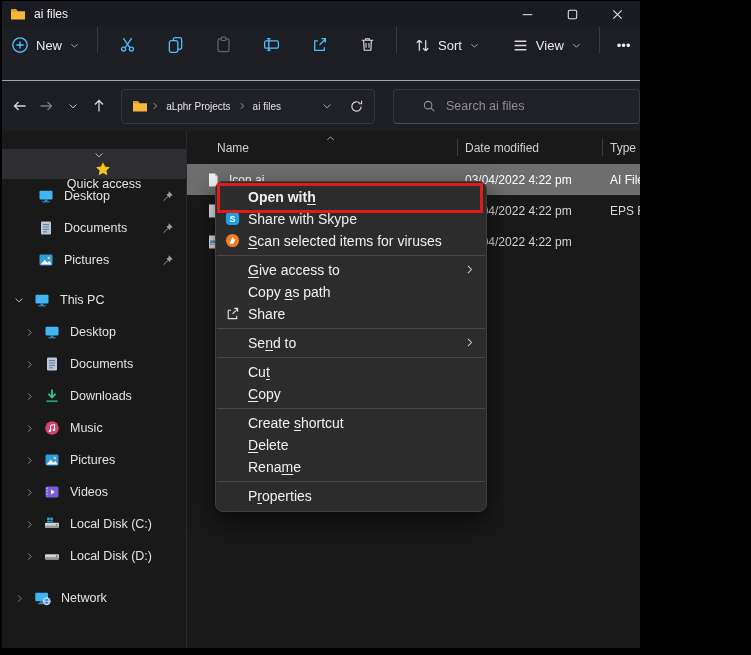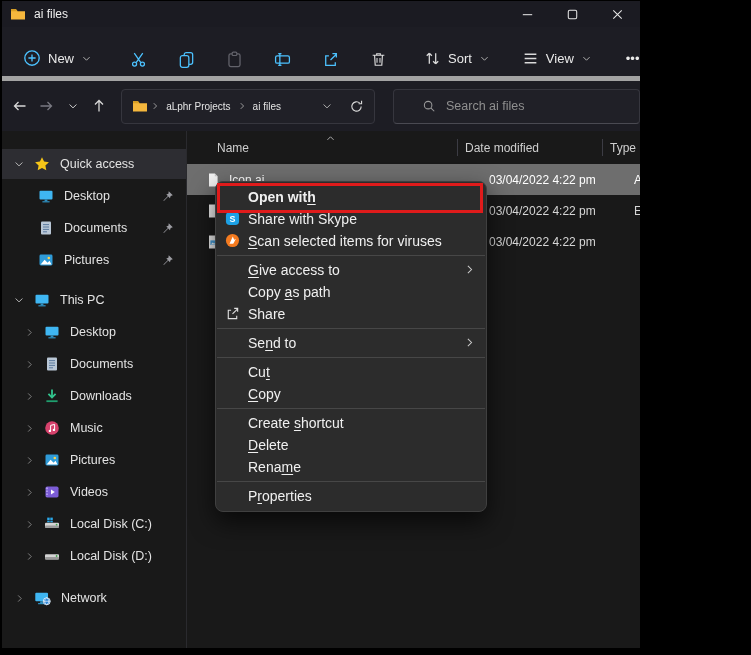--- a/index.html
+++ b/index.html
@@ -14,22 +14,22 @@
   }
 
   
   .titlebar{ height:26px; background:#1b1b22; display:flex; align-items:center; padding-left:8px; }
   .titlebar .title{ color:#f0f0f0; font-size:12px; margin-left:8px; }
   .win-controls{ margin-left:auto; display:flex; height:100%; }
   .win-btn{ width:45px; height:100%; display:flex; align-items:center; justify-content:center;
             background:transparent; border:none; color:#e8e8e8; cursor:default; }
 
   
-  .toolbar{ height:54px; background:#1d1d24; display:flex; align-items:flex-end;
-            padding-left:12px; border-bottom:5px solid #a3a3a3; }
+  .toolbar{ height:54px; background:#1d1d24; display:flex; align-items:flex-start;
+            border-bottom:1px solid #a3a3a3; }
   .tb-btn{ display:flex; align-items:center; gap:7px; background:transparent; border:none;
            color:#eaeaea; font-size:13px; height:36px; padding:0 9px; border-radius:4px; }
   .tb-icon-btn{ width:34px; height:34px; display:flex; align-items:center; justify-content:center;
                 background:transparent; border:none; border-radius:4px; }
   .tb-divider{ width:1px; height:26px; background:#3a3a42; margin:0 8px; }
   .icon-blue{ color:#4cc2ff; }
   .icon-dim{ color:#63636b; }
   .icon-light{ color:#dadada; }
   .tb-group{ display:flex; align-items:center; gap:14px; margin:0 4px; }
   .chev{ color:#bdbdbd; }
@@ -52,21 +52,21 @@
                      color:#cfcfcf; font-size:12.5px; margin-left:10px; font-family:inherit; }
   .search-box input::placeholder{ color:#8f8f8f; }
 
   
   .bodyarea{ display:flex; height:517px; }
 
   
   .sidebar{ width:185px; border-right:1px solid #2a2a2e; padding-top:18px; background:#191919; flex:none; }
   .sb-row{ height:30px; margin-bottom:2px; display:flex; align-items:center;
            color:#e3e3e3; font-size:12.5px; padding-left:10px; }
-  .sb-row.hl{ background:#2d2d32; }
+  .sb-row.hl{ background:#2d2d32;flex-direction:column; }
   .sb-row .sb-chev{ width:14px; display:flex; justify-content:center; color:#bdbdbd; }
   .sb-row .sb-chev.dim{ color:#8a8a8a; }
   .sb-ico{ margin-left:8px; display:flex; }
   .sb-label{ margin-left:10px; white-space:nowrap; }
   .sb-pin{ margin-left:auto; margin-right:12px; color:#9d9da3; display:flex; }
   .sb-child{ padding-left:36px; }
   .sb-sub{ padding-left:20px; }
   .sb-gap{ height:8px; }
   .sb-gap-lg{ height:10px; }
 
@@ -80,21 +80,21 @@
   .col-date{ width:145px; padding-left:8px; }
   .col-type{ width:125px; padding-left:8px; }
   .col-size{ flex:1; padding-left:5px; }
   .col-date::before,.col-type::before,.col-size::before{
     content:""; position:absolute; left:0; top:8px; bottom:8px; width:1px; background:#3c3c44; }
   .file-row{ height:31px; display:flex; align-items:center; color:#d6d6d6; font-size:12px; }
   .file-row.selected{ background:#6e6e6e; color:#fff; }
   .file-row:first-of-type{ margin-top:3px; }
   .cell{ height:100%; display:flex; align-items:center; }
   .cell-name{ width:270px; padding-left:18px; gap:8px; }
-  .cell-date{ width:145px; padding-left:8px;margin-left:24px; }
+  .cell-date{ width:145px; padding-left:8px; }
   .cell-type{ width:125px; padding-left:8px; }
   .cell-size{ flex:1; padding-left:5px; }
 
   
   .context-menu{ position:absolute; left:213px; top:180px; width:272px; background:#2c2c2c;
                  border:1px solid #404040; border-radius:8px; padding:4px 0;
                  box-shadow:0 10px 24px rgba(0,0,0,.65); z-index:50;
                  color:#f0f0f0; font-size:14px; }
   .menu-item{ position:relative; height:22px; display:flex; align-items:center;
               padding:0 12px 0 32px; white-space:nowrap; }

